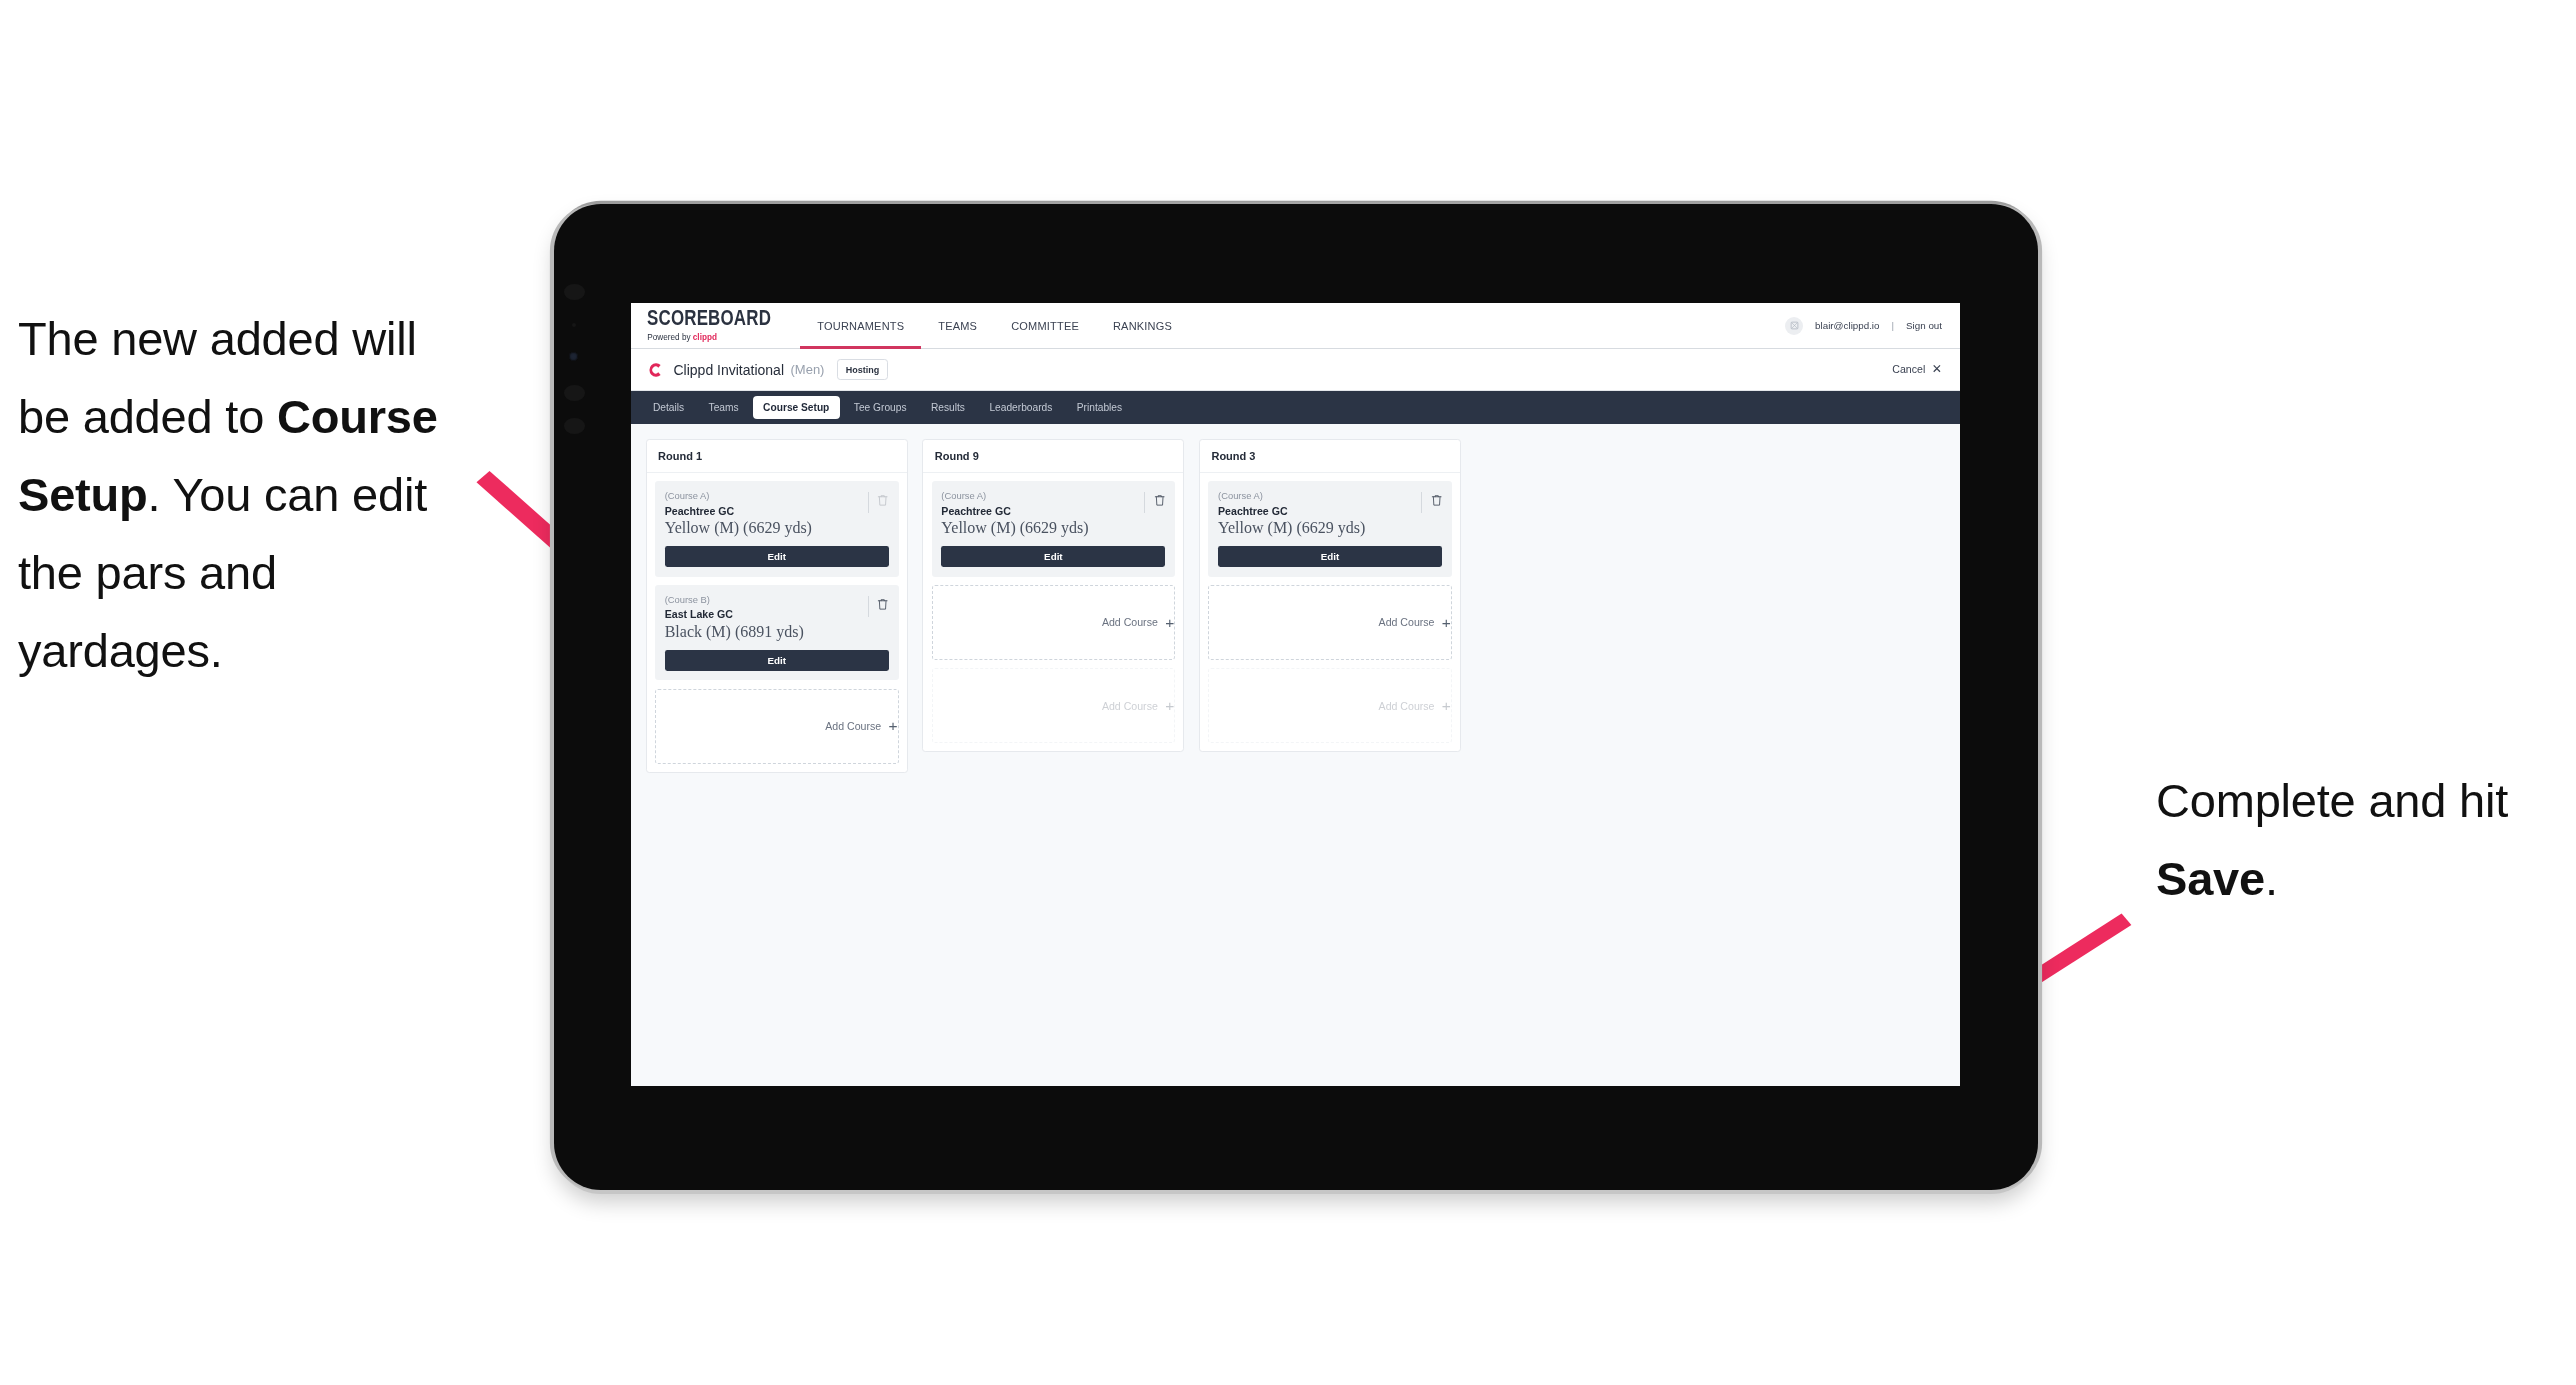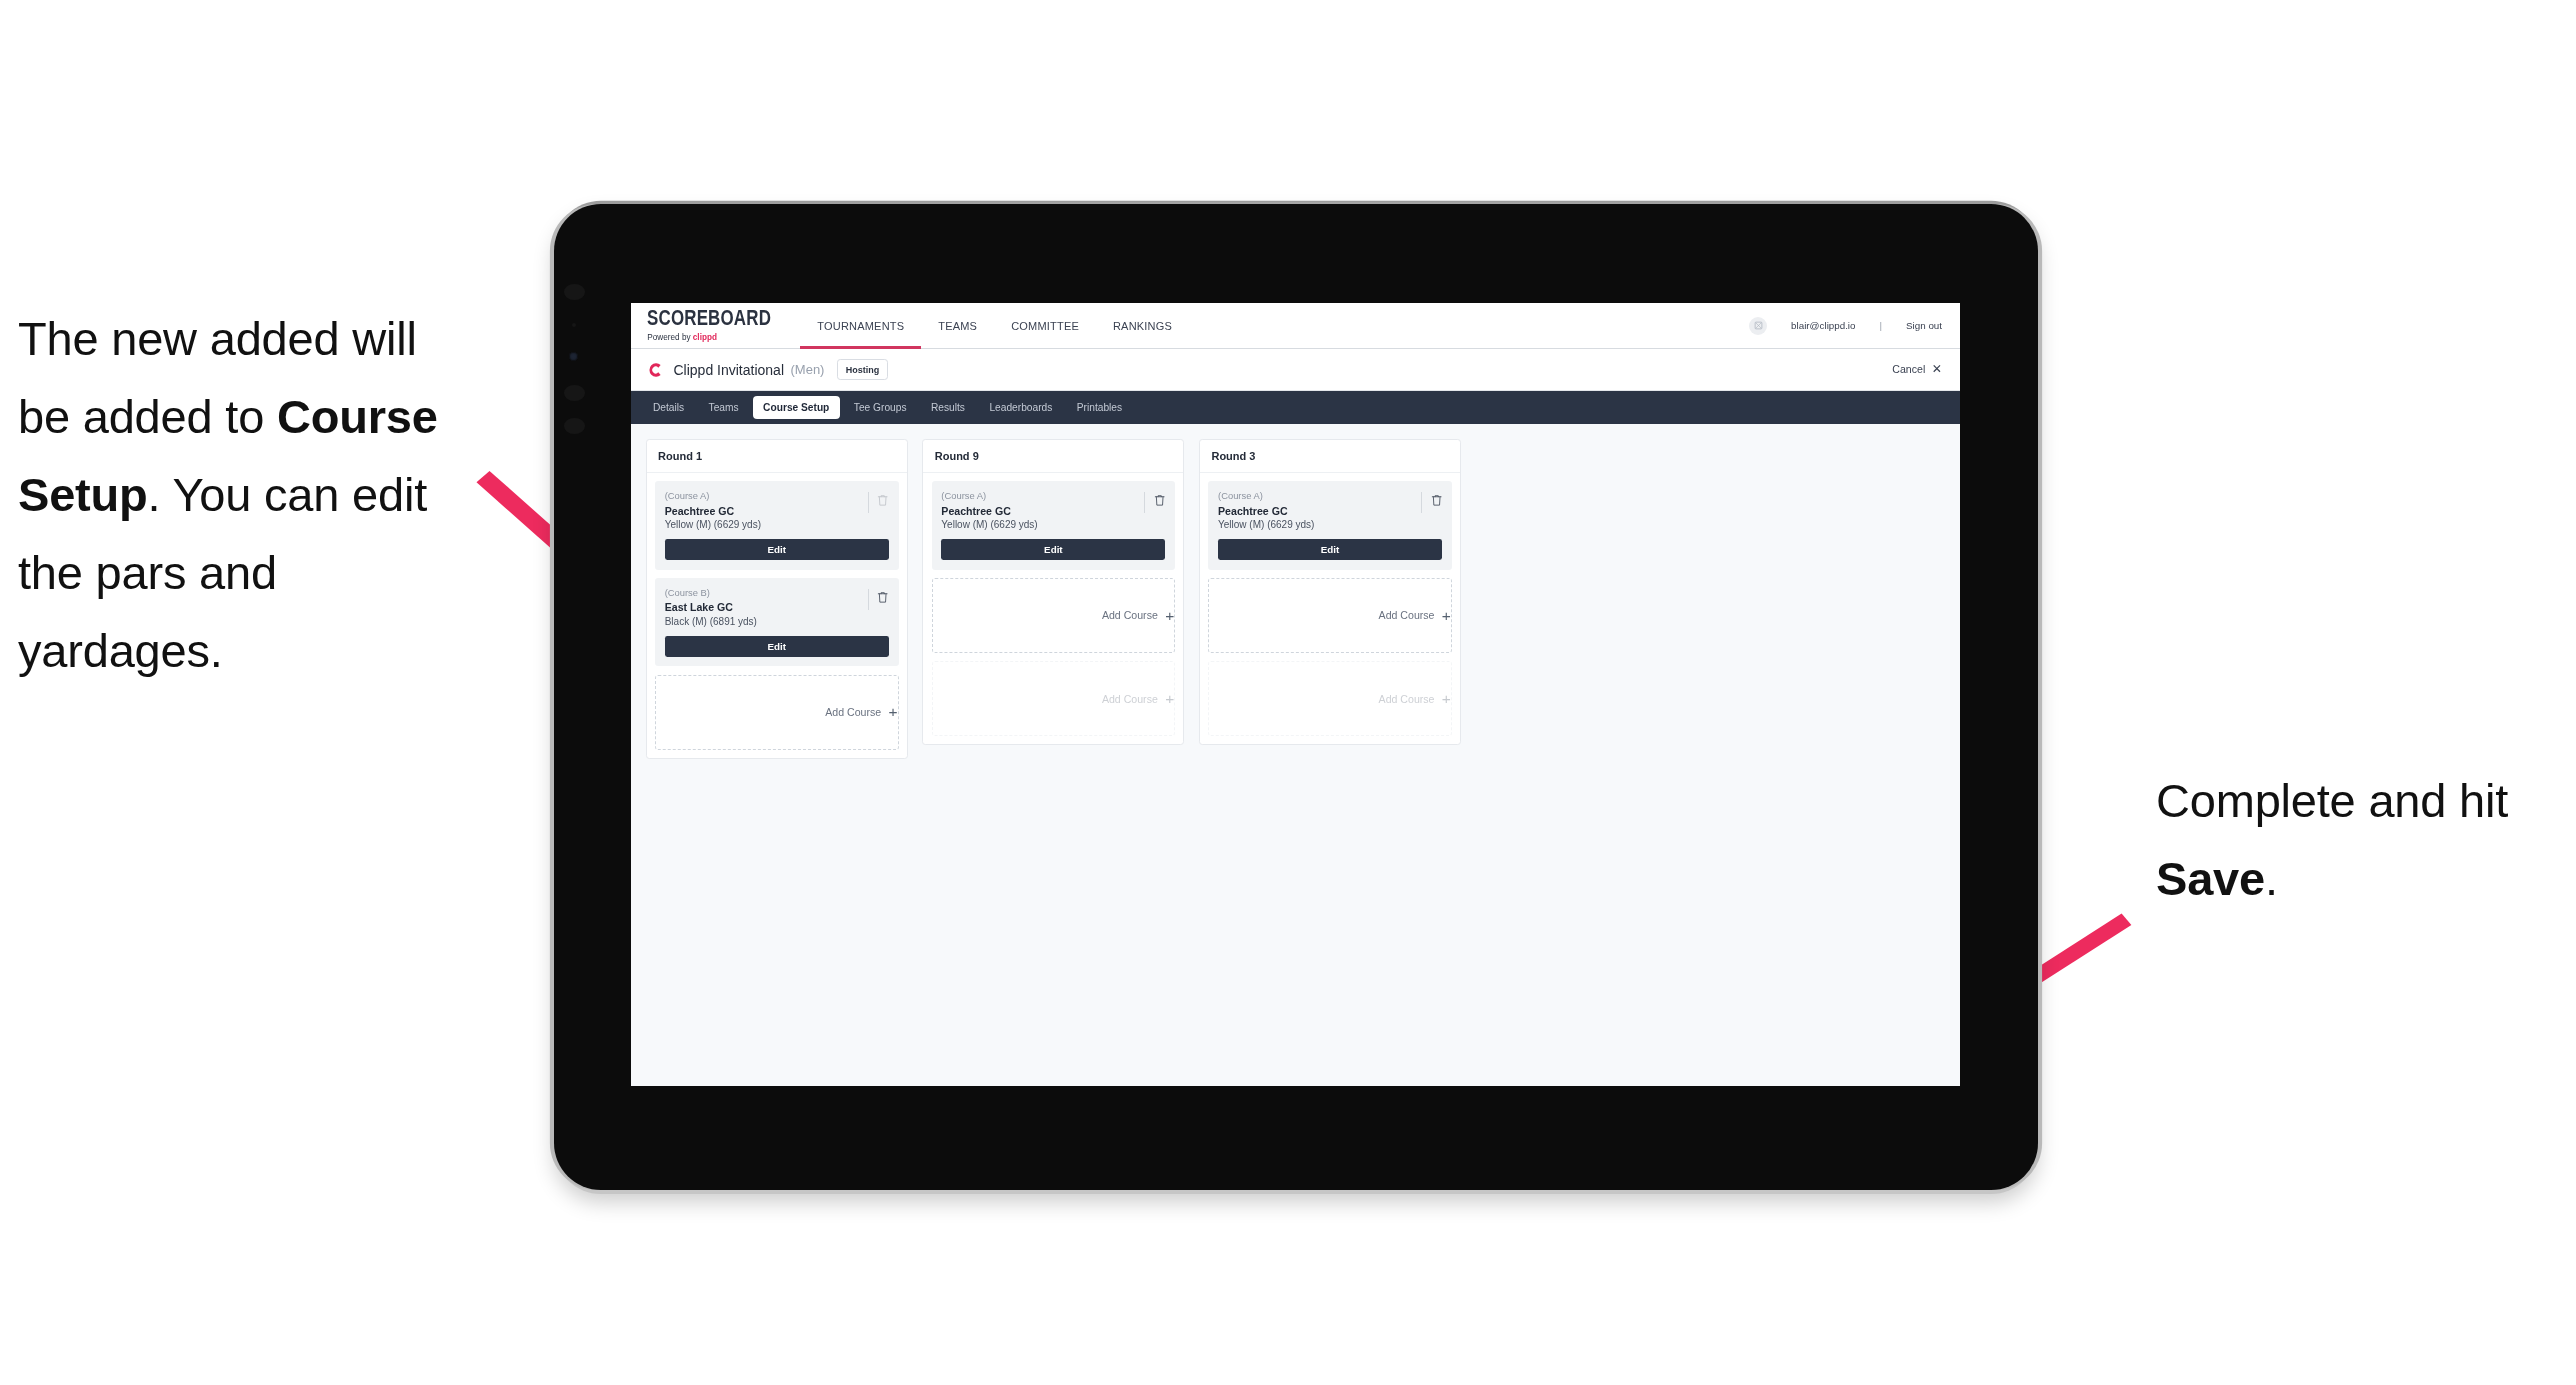--- a/index.html
+++ b/index.html
@@ -79,21 +79,21 @@
 
   .navlinks { display:flex; align-items:stretch; margin-left: 21px; }
   .navlink {
     display:flex; align-items:center; padding: 0 17px;
     font-size: 11px; color: #3b4252; letter-spacing: 0.2px;
     position: relative; cursor: pointer; white-space: nowrap;
   }
   .navlink.active:after {
     content:""; position:absolute; left:0; right:0; bottom:-0.8px; height:2.4px; background:#d1355f;
   }
-  .nav-right { margin-left:auto; display:flex; align-items:center; padding-right: 18px; gap: 24px; }
+  .nav-right { margin-left:auto; display:flex; align-items:center; padding-right: 18px; gap: 12px; }
   .avatar {
     width: 18px; height:18px; border-radius:50%; background:#eceef1;
     display:flex; align-items:center; justify-content:center;
     font-size:8.2px; color:#9aa1ad;
   }
   .nav-user { font-size: 9.8px; color:#3b4252; }
   .nav-sep { font-size: 9.8px; color:#9aa1ad; }
   .nav-signout { font-size: 9.8px; color:#3b4252; cursor:pointer; }
 
   
@@ -137,21 +137,21 @@
   }
   .round-body { padding: 8.2px 8.2px 0 8.2px; display:flex; flex-direction:column; gap:8.2px; }
 
   .course-card {
     background:#f1f3f5; border-radius:3.3px; padding: 9px 9.8px 9.8px 9.8px; position:relative;
   }
   .cc-top { display:flex; align-items:flex-start; }
   .cc-info { flex:1 1 auto; min-width:0; }
   .cc-label { font-size: 9.4px; color:#8c939f; margin-bottom: 3.3px; }
   .cc-name { font-size: 10.6px; font-weight:700; color:#222936; margin-bottom: 2.4px; }
-  .cc-tee { font-size: 10px; color:#4a5260; }
+  .cc-tee { font-size: 16px; color:#4a5260;font-family:Liberation Serif, serif; }
   .cc-actions { display:flex; align-items:center; gap: 9px; padding-top: 1.6px; flex:0 0 auto; }
   .cc-divider { width:0.8px; height: 21px; background:#d5d9de; }
   .trash { cursor:pointer; opacity:1; }
   .trash.disabled { opacity:.28; cursor:default; }
   .edit-btn {
     margin-top: 9px; width:100%; background:#2b3445; color:#ffffff;
     border:none; border-radius:2.4px; height: 21px; font-size:9.8px; font-weight:700;
     font-family:"Liberation Sans", sans-serif; cursor:pointer;
   }
 

